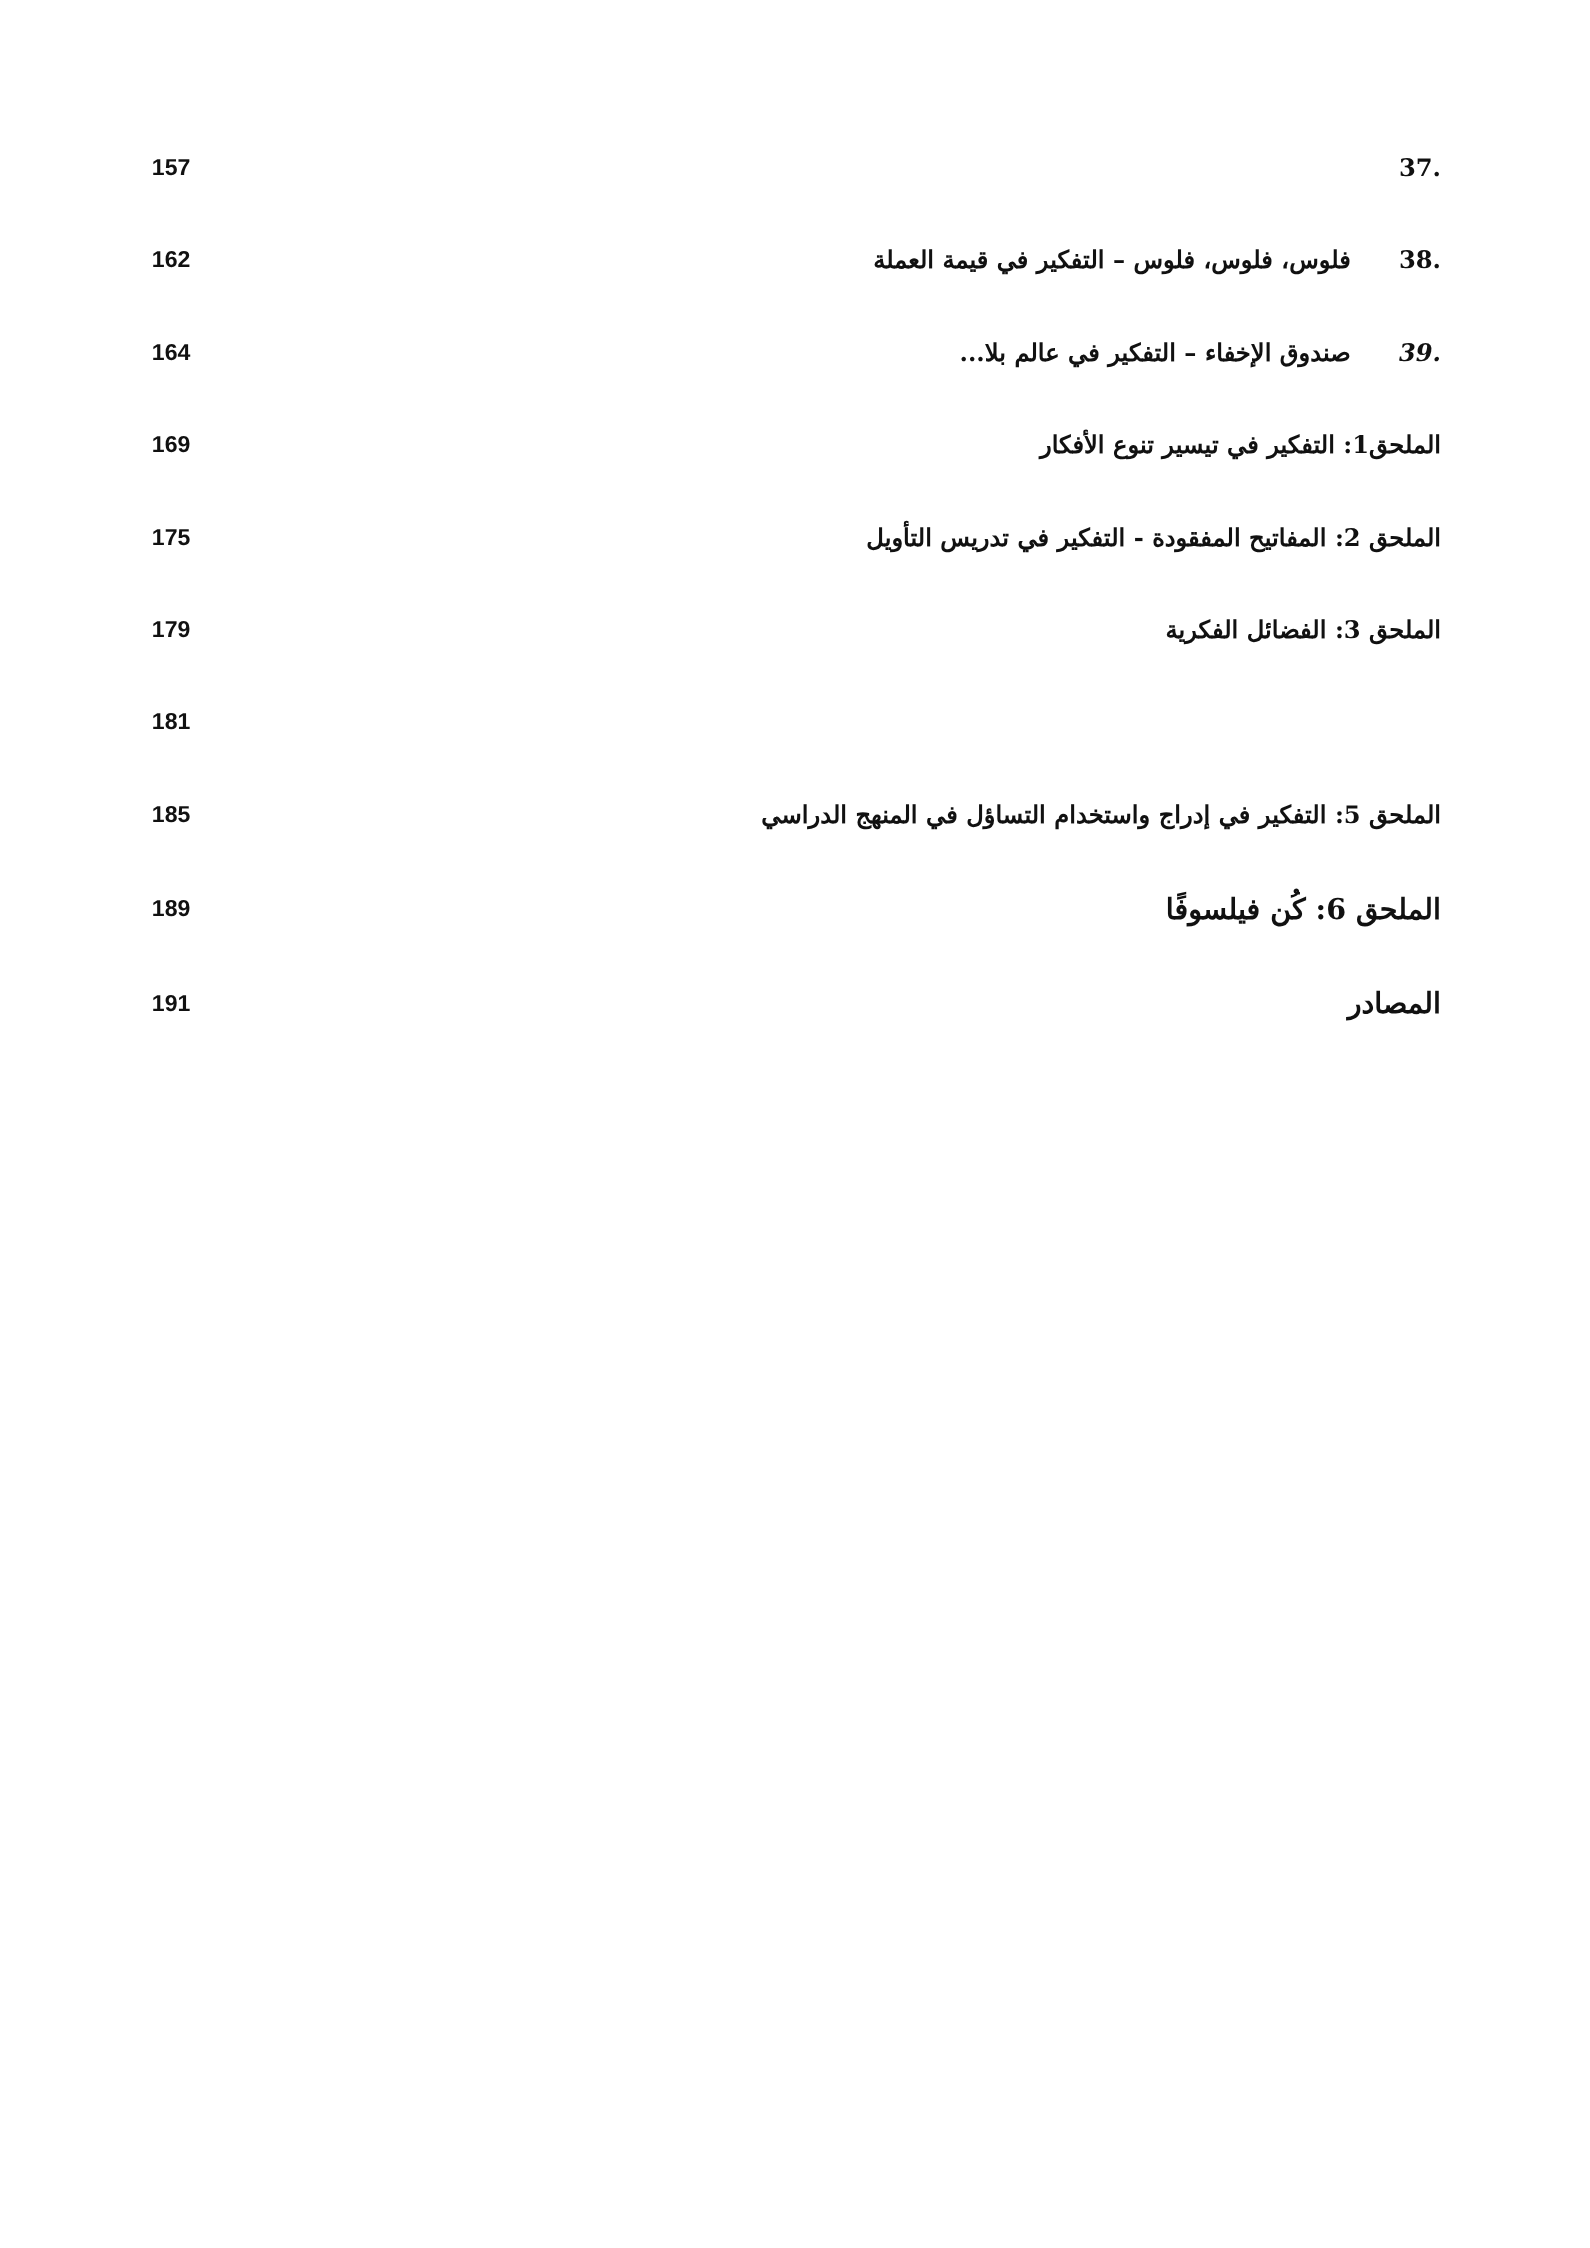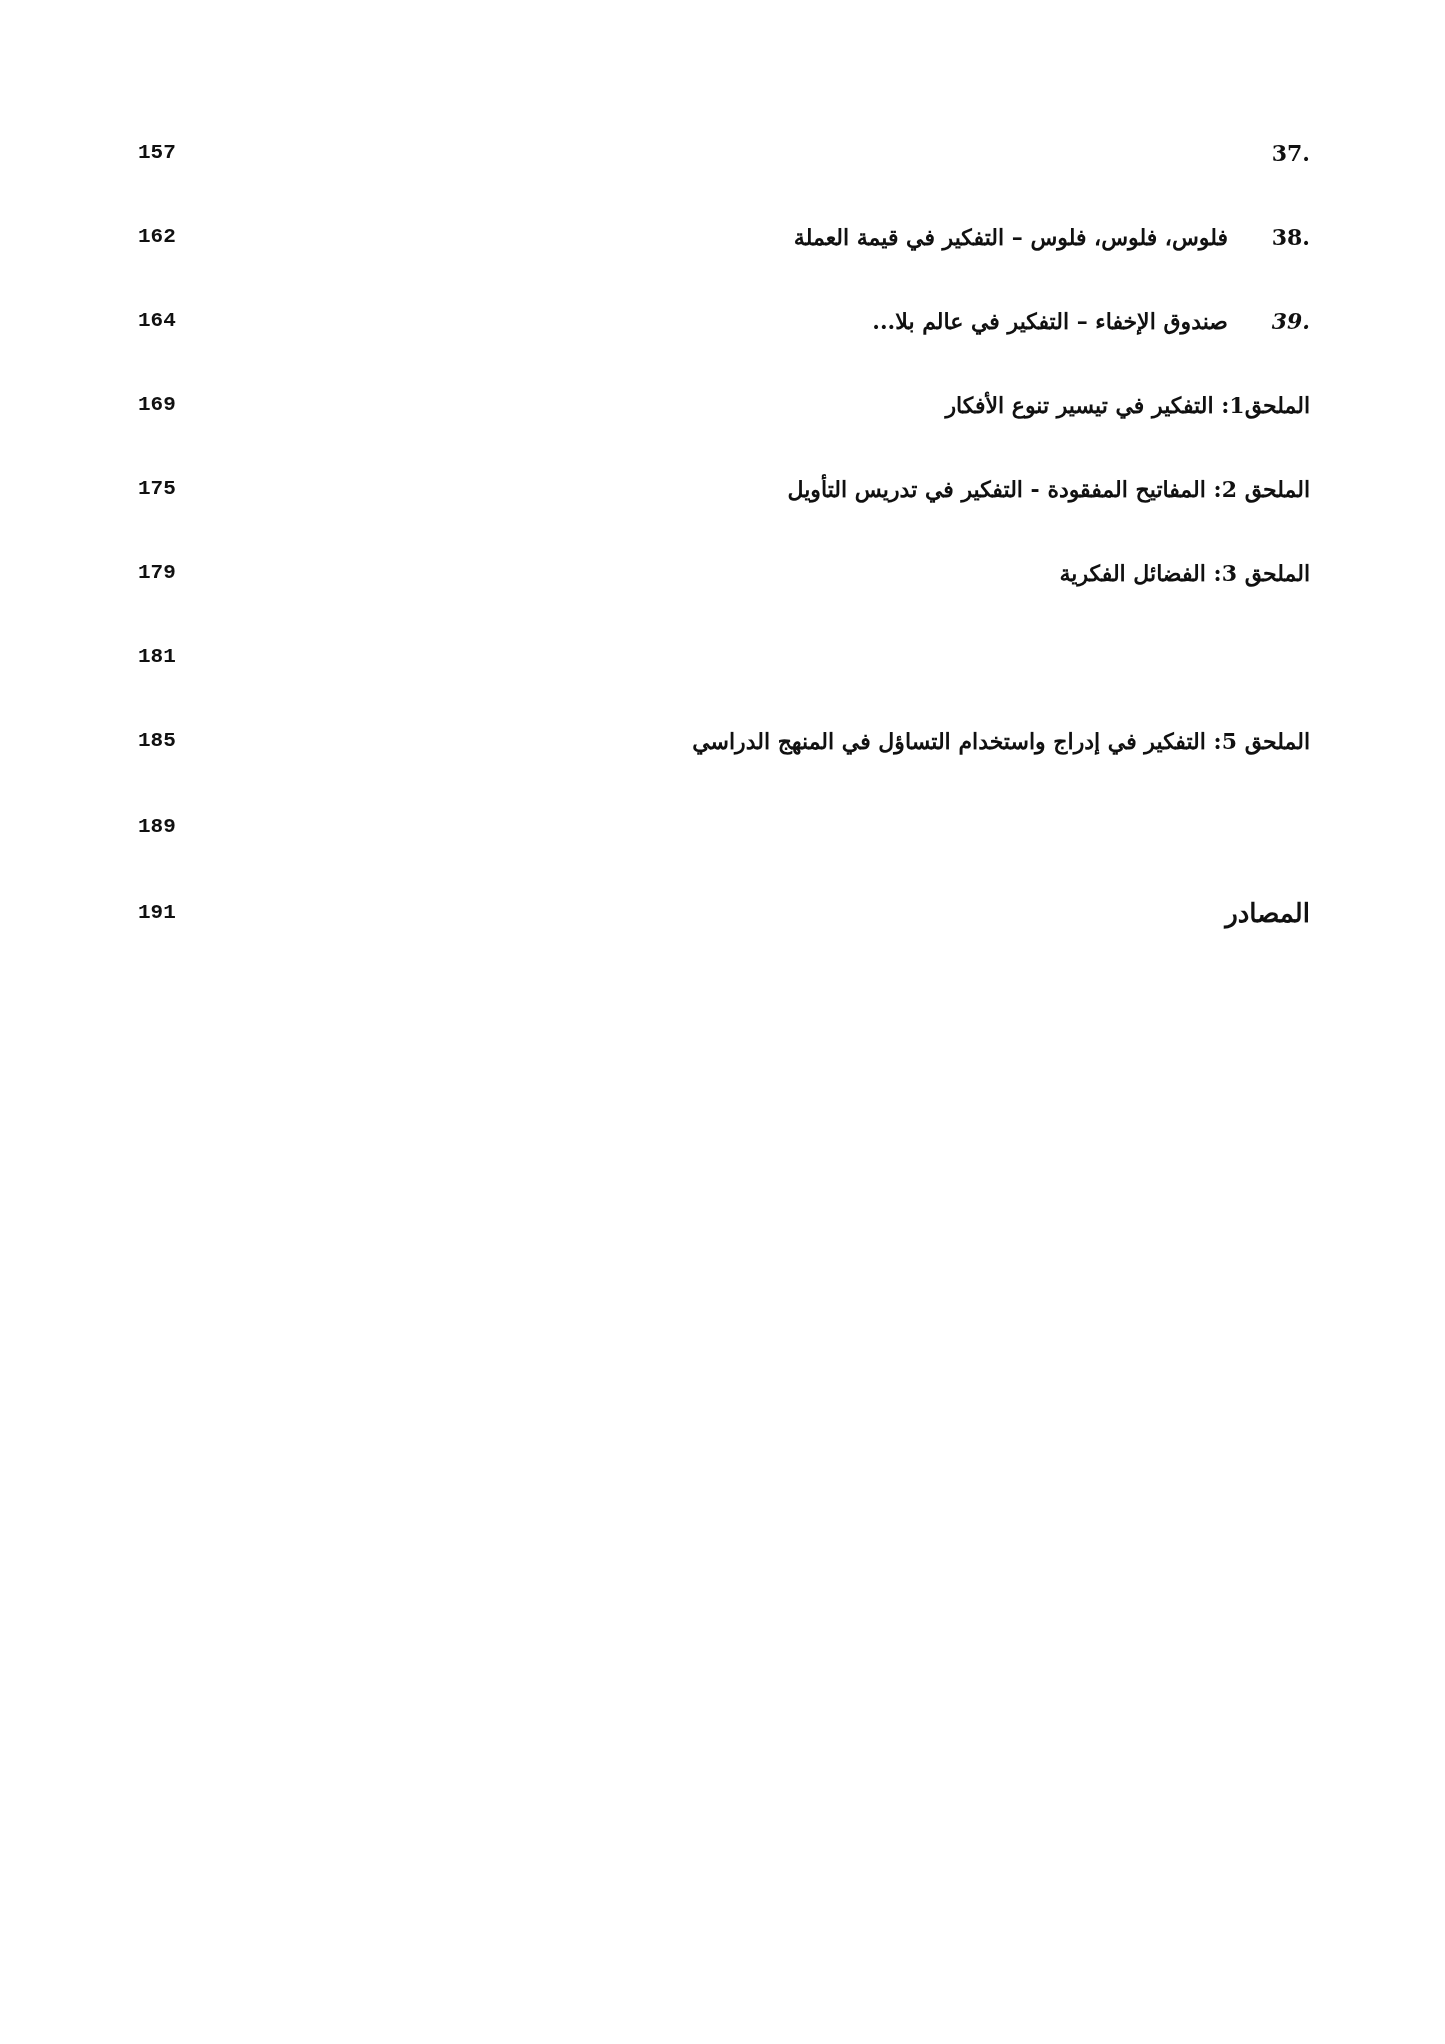--- a/index.html
+++ b/index.html
@@ -63,21 +63,21 @@
       font-size: 26px;
     }
     .toc-page {
       position: absolute;
       left: 138px;
       top: 0;
       font-weight: bold;
       font-size: 21px;
       line-height: 50px;
       direction: ltr;
-      font-family: Liberation Mono, monospace;
+      font-family: Liberation Sans, sans-serif;
     }
   </style>
 </head>
 <body>
 
 <div class="page">
   <div class="toc">
 
     <div class="toc-row" style="top:128px;">
       <span class="toc-num" style="right: 135px;">37.</span>
@@ -114,20 +114,21 @@
     <div class="toc-row" style="top:632px;">
       <span class="toc-page">181</span>
     </div>
 
     <div class="toc-row" style="top:716px;">
       <span class="toc-title">الملحق 5: التفكير في إدراج واستخدام التساؤل في المنهج الدراسي</span>
       <span class="toc-page">185</span>
     </div>
 
     <div class="toc-row" style="top:802px;">
+      <span class="toc-title large">الملحق 6: كُن فيلسوفًا</span>
       <span class="toc-page">189</span>
     </div>
 
     <div class="toc-row" style="top:888px;">
       <span class="toc-title large">المصادر</span>
       <span class="toc-page">191</span>
     </div>
 
   </div>
 </div>

